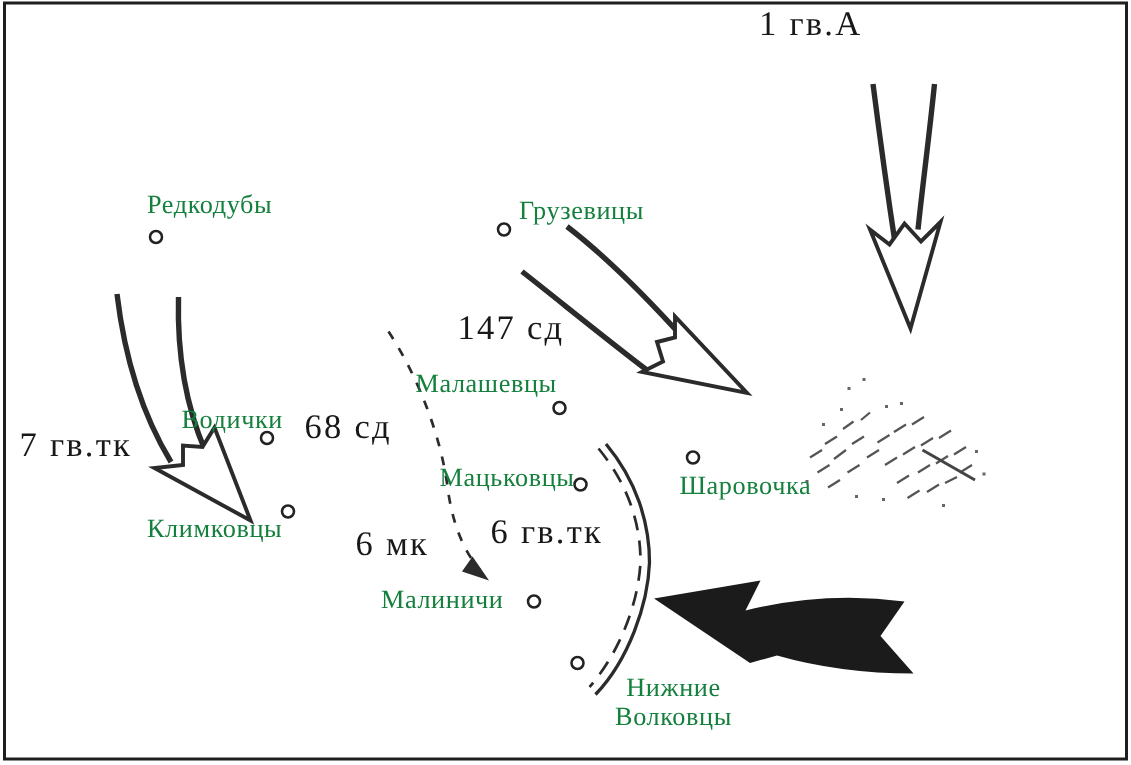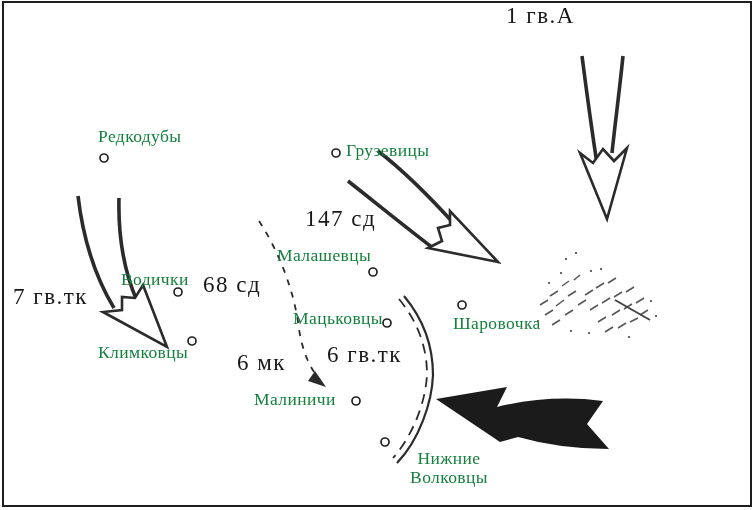--- a/index.html
+++ b/index.html
@@ -120,21 +120,21 @@
       <circle cx="178" cy="292" r="4"></circle>
       <circle cx="192" cy="341" r="4"></circle>
       <circle cx="387" cy="323" r="4"></circle>
       <circle cx="462" cy="305" r="4"></circle>
       <circle cx="356" cy="401" r="4"></circle>
       <circle cx="385" cy="442" r="4"></circle>
     </g>
   </svg>
 
   <div class="town-label" style="left:98px;top:126px">Редкодубы</div>
-  <div class="town-label" style="left:346px;top:140px">Грузевицы</div>
+  <div class="town-label" style="left:346px;top:130px">Грузевицы</div>
   <div class="town-label" style="left:277px;top:245px">Малашевцы</div>
   <div class="town-label" style="left:121px;top:269px">Водички</div>
   <div class="town-label" style="left:293px;top:308px">Мацьковцы</div>
   <div class="town-label" style="left:98px;top:342px">Климковцы</div>
   <div class="town-label" style="left:453px;top:313px">Шаровочка</div>
   <div class="town-label" style="left:254px;top:389px">Малиничи</div>
   <div class="town-label wrap" style="left:401px;top:449px">Нижние Волковцы</div>
 
   <div class="unit-label" style="left:506px;top:3px">1 гв.А</div>
   <div class="unit-label" style="left:305px;top:206px">147 сд</div>

